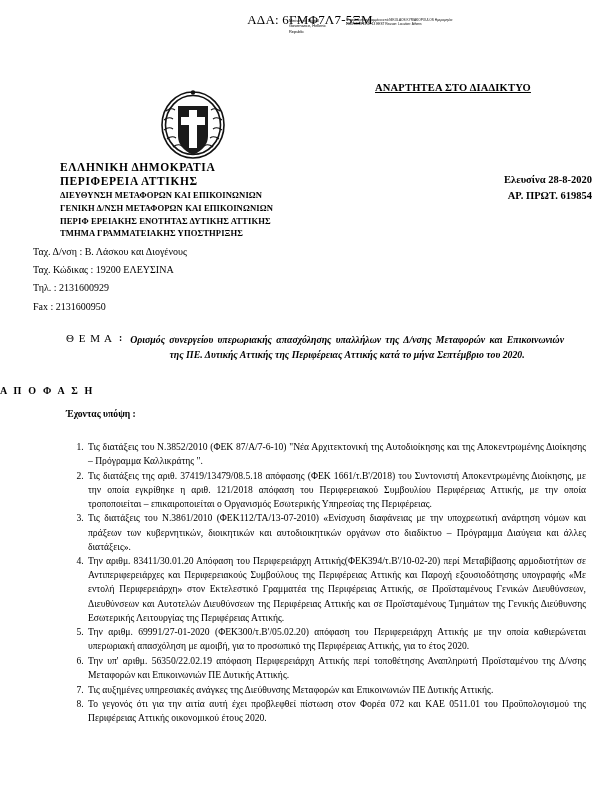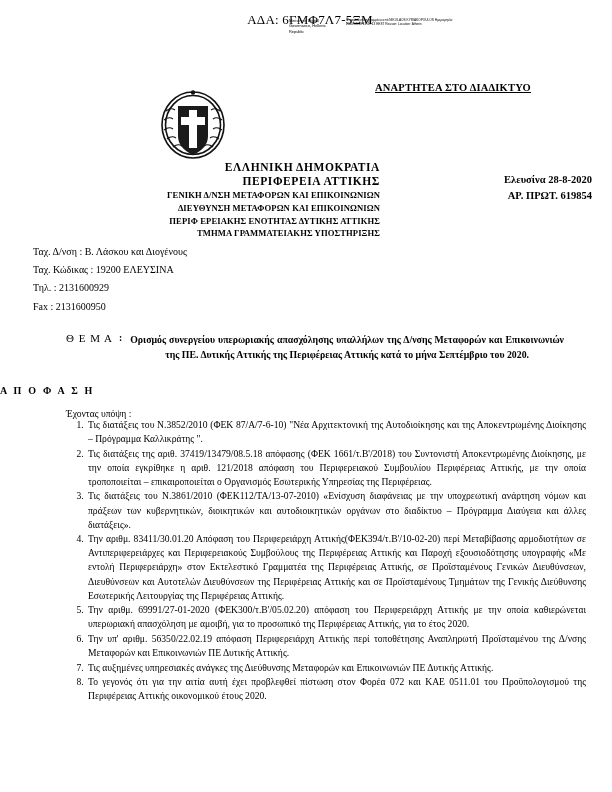--- a/index.html
+++ b/index.html
@@ -77,21 +77,21 @@
     width: 74px;
     height: 74px;
   }
 
   
   .org {
     position: absolute;
     top: 160px;
     left: 60px;
     width: 320px;
-    text-align: right;
+    text-align: left;
   }
   .org .l1 {
     font-size: 11.5px;
     font-weight: bold;
     letter-spacing: 0.6px;
     line-height: 1.25;
   }
   .org .l2 {
     font-size: 11.5px;
     font-weight: bold;
@@ -147,44 +147,45 @@
     font-weight: bold;
     margin: 0 8px 0 6px;
   }
   .theme-text {
     font-size: 9.8px;
     font-weight: bold;
     line-height: 1.58;
     text-align: justify;
     text-align-last: center;
     flex: 1;
+    font-style: italic;
   }
 
   .apofasi {
     position: absolute;
     top: 385px;
     left: 0;
     width: 612px;
     font-size: 10px;
     font-weight: bold;
     letter-spacing: 2.2px;
   }
 
   .having {
     position: absolute;
     top: 408px;
     left: 66px;
     font-size: 9.6px;
-    font-weight: normal;
+    font-weight: bold;
   }
 
   
   ol.items {
     position: absolute;
-    top: 418px;
+    top: 440px;
     left: 66px;
     width: 500px;
     margin: 0;
     padding: 0 0 0 20px;
     list-style: decimal;
     font-size: 9.6px;
     line-height: 1.47;
   }
   ol.items > li {
     text-align: justify;
@@ -237,22 +238,22 @@
       <g fill="#ffffff">
         <rect x="33" y="24" width="8" height="38"></rect>
         <rect x="25" y="31" width="24" height="8"></rect>
       </g>
     </svg>
   </div>
 
   <div class="org">
     <div class="l1">ΕΛΛΗΝΙΚΗ  ΔΗΜΟΚΡΑΤΙΑ</div>
     <div class="l2">ΠΕΡΙΦΕΡΕΙΑ ΑΤΤΙΚΗΣ</div>
+    <div class="sub">ΔΙΕΥΘΥΝΣΗ ΜΕΤΑΦΟΡΩΝ  ΚΑΙ ΕΠΙΚΟΙΝΩΝΙΩΝ</div>
     <div class="sub">ΓΕΝΙΚΗ Δ/ΝΣΗ ΜΕΤΑΦΟΡΩΝ ΚΑΙ ΕΠΙΚΟΙΝΩΝΙΩΝ</div>
-    <div class="sub">ΔΙΕΥΘΥΝΣΗ ΜΕΤΑΦΟΡΩΝ  ΚΑΙ ΕΠΙΚΟΙΝΩΝΙΩΝ</div>
     <div class="sub">ΠΕΡΙΦ ΕΡΕΙΑΚΗΣ ΕΝΟΤΗΤΑΣ ΔΥΤΙΚΗΣ ΑΤΤΙΚΗΣ</div>
     <div class="sub">ΤΜΗΜΑ ΓΡΑΜΜΑΤΕΙΑΚΗΣ ΥΠΟΣΤΗΡΙΞΗΣ</div>
   </div>
 
   <div class="protocol">
     <div class="line">Ελευσίνα   28-8-2020</div>
     <div class="line">ΑΡ. ΠΡΩΤ. 619854</div>
   </div>
 
   <div class="contacts">

